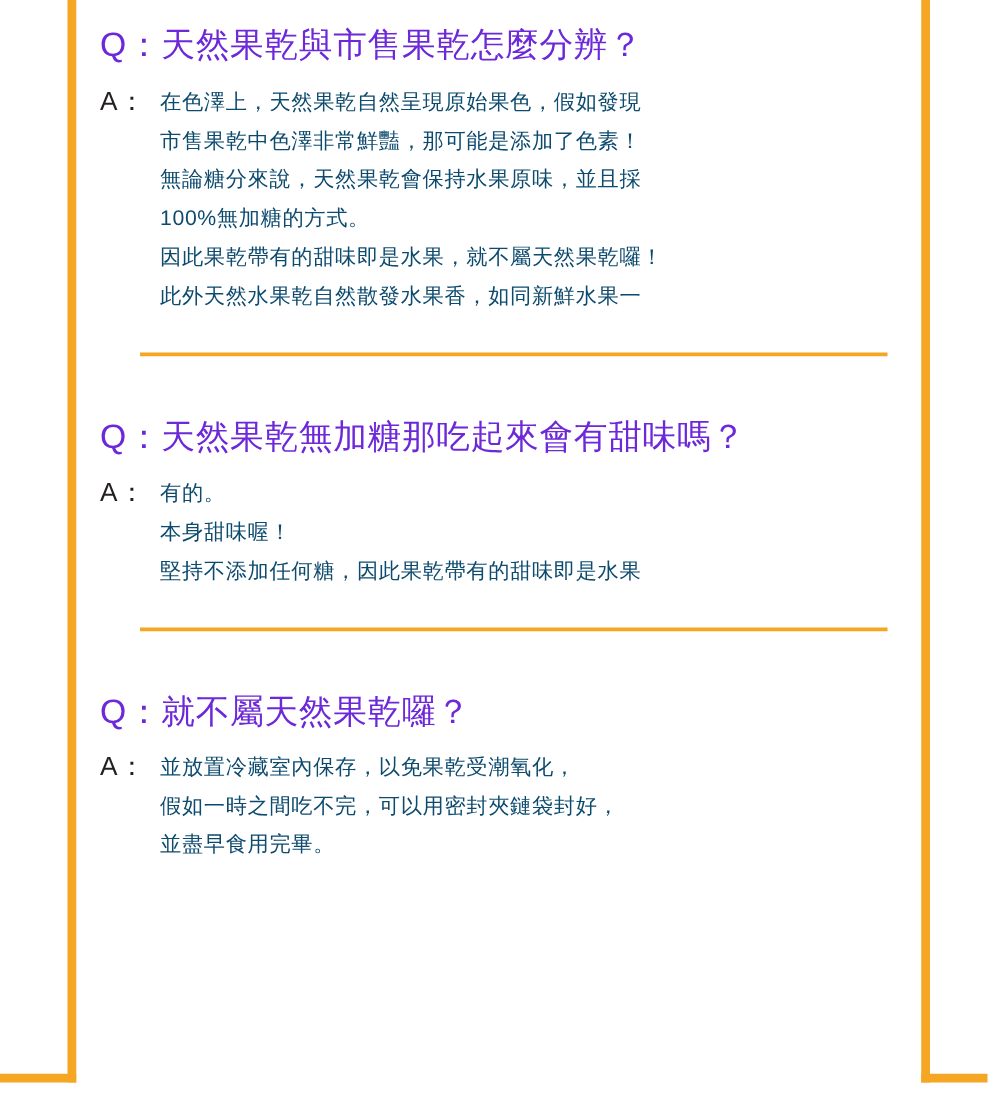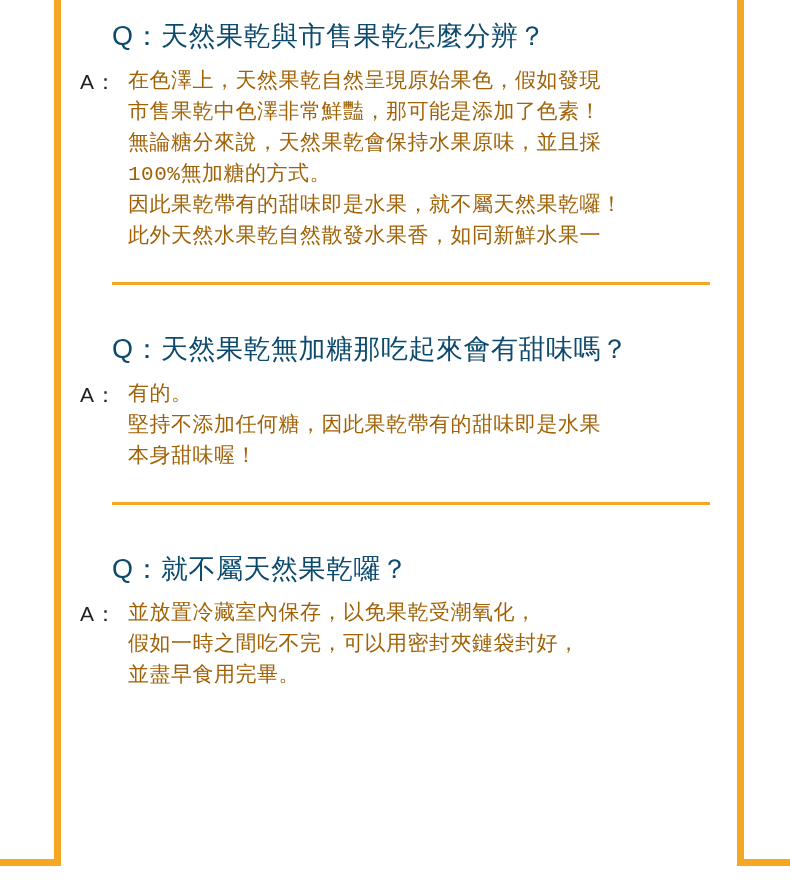--- a/index.html
+++ b/index.html
@@ -59,44 +59,42 @@
     top: 0;
     width: 640px;
   }
   .faq-item {
     position: relative;
   }
   .question {
     font-size: 27px;
     line-height: 1.4;
     letter-spacing: 0.5px;
-    color: #0c4a6e;
+    color: #6d28d9;
     white-space: nowrap;
-    margin-left: 32px;
   }
   .answer-row {
     display: flex;
     align-items: flex-start;
     margin-top: 10px;
   }
   .answer-label {
     font-size: 21px;
     line-height: 31px;
     width: 48px;
     flex: 0 0 48px;
     color: #231f20;
     letter-spacing: 1px;
   }
   .answer-body {
-    font-size: 21px;
+    font-size: 17px;
     line-height: 31px;
     letter-spacing: 0.5px;
-    color: #a16207;
+    color: #0c4a6e;
     flex: 1 1 auto;
-    font-family: Liberation Mono, monospace;
   }
   .answer-body p {
     margin: 0;
     white-space: nowrap;
   }
   .divider {
     height: 3px;
     background: #f5a623;
     margin-left: 32px;
     margin-right: 10px;
@@ -135,22 +133,22 @@
     <div class="spacer-before-divider"></div>
     <div class="divider"></div>
     <div class="spacer-after-divider"></div>
 
     <div class="faq-item">
       <div class="question">Q：天然果乾無加糖那吃起來會有甜味嗎？</div>
       <div class="answer-row">
         <div class="answer-label">A：</div>
         <div class="answer-body">
           <p>有的。</p>
+          <p>本身甜味喔！</p>
           <p>堅持不添加任何糖，因此果乾帶有的甜味即是水果</p>
-          <p>本身甜味喔！</p>
         </div>
       </div>
     </div>
 
     <div class="spacer-before-divider"></div>
     <div class="divider"></div>
     <div class="spacer-after-divider"></div>
 
     <div class="faq-item">
       <div class="question">Q：就不屬天然果乾囉？</div>

